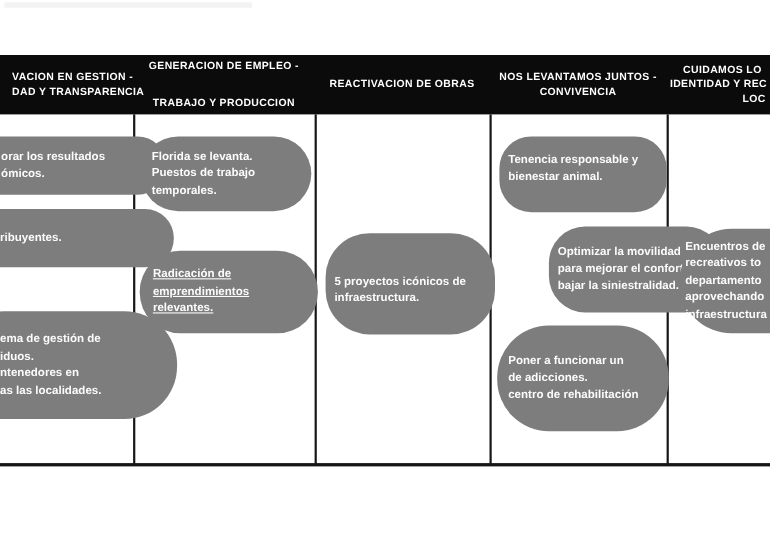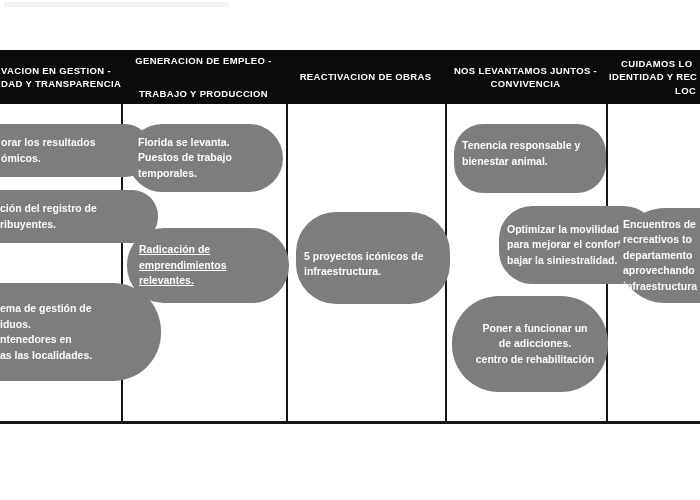--- a/index.html
+++ b/index.html
@@ -10,21 +10,21 @@
   }
   
   .ghost{position:absolute;left:4px;top:2px;width:225px;height:5px;background:#f3f3f3;}
   
   .header-band{position:absolute;left:0;top:50px;width:700px;height:54px;background:#0b0b0b;}
   .hcell{
     position:absolute;top:50px;height:54px;display:flex;flex-direction:column;
     justify-content:center;align-items:center;color:#ffffff;font-weight:bold;
     font-size:9.5px;line-height:13.5px;letter-spacing:0.35px;text-align:center;white-space:nowrap;
   }
-  .hcell.left-cut{align-items:flex-start;text-align:left;padding-left:1px;}
+  .hcell.left-cut{align-items:flex-start;text-align:left;padding-left:11px;}
   .hcell.right-cut{align-items:flex-start;text-align:left;}
   
   .vline{position:absolute;top:104px;height:318px;width:2px;background:#161616;}
   .hline-bottom{position:absolute;left:0;top:421px;width:700px;height:3px;background:#161616;}
   
   .pill{
     position:absolute;background:#7d7d7d;color:#fcfcfc;font-weight:bold;
     font-size:10.5px;line-height:15.5px;display:flex;flex-direction:column;
     justify-content:center;white-space:nowrap;
   }
@@ -64,21 +64,20 @@
   <div class="vline" style="left:286px;"></div>
   <div class="vline" style="left:445px;"></div>
   <div class="vline" style="left:606px;"></div>
   <div class="hline-bottom"></div>
 
   <div class="pill" style="left:-45px;top:124px;width:150px;height:53px;border-radius:26px;padding-left:46px;">
     <span class="pline">orar los resultados</span>
     <span class="pline">ómicos.</span>
   </div>
   <div class="pill" style="left:-45px;top:190px;width:158px;height:53px;border-radius:26px;padding-left:45px;">
-    <span class="pline">ción del registro de</span>
     <span class="pline">ribuyentes.</span>
   </div>
   <div class="pill" style="left:-45px;top:283px;width:161px;height:98px;border-radius:48px;padding-left:45px;">
     <span class="pline">ema de gestión de</span>
     <span class="pline">iduos.</span>
     <span class="pline">ntenedores en</span>
     <span class="pline">as las localidades.</span>
   </div>
 
   <div class="pill" style="left:128px;top:124px;width:145px;height:68px;border-radius:34px;padding-left:10px;">
@@ -99,21 +98,21 @@
 
   <div class="pill" style="left:454px;top:124px;width:144px;height:59px;border-radius:29px;padding-left:8px;padding-bottom:10px;">
     <span class="pline">Tenencia responsable y</span>
     <span class="pline">bienestar animal.</span>
   </div>
   <div class="pill" style="left:451px;top:206px;width:150px;height:78px;border-radius:33px;padding-left:8px;margin-left:48px;">
     <span class="pline">Optimizar la movilidad</span>
     <span class="pline">para mejorar el confort y</span>
     <span class="pline">bajar la siniestralidad.</span>
   </div>
-  <div class="pill" style="left:452px;top:296px;width:146px;height:96px;border-radius:47px;padding-left:10px;align-items:center;">
+  <div class="pill" style="left:452px;top:296px;width:146px;height:96px;border-radius:47px;padding-left:10px;">
     <span class="pline">Poner a funcionar un</span>
     <span class="pline">de adicciones.</span>
     <span class="pline">centro de rehabilitación</span>
   </div>
 
   <div class="pill" style="left:618px;top:208px;width:127px;height:95px;border-radius:47px;padding-left:5px;">
     <span class="pline">Encuentros de</span>
     <span class="pline">recreativos to</span>
     <span class="pline">departamento</span>
     <span class="pline">aprovechando</span>

